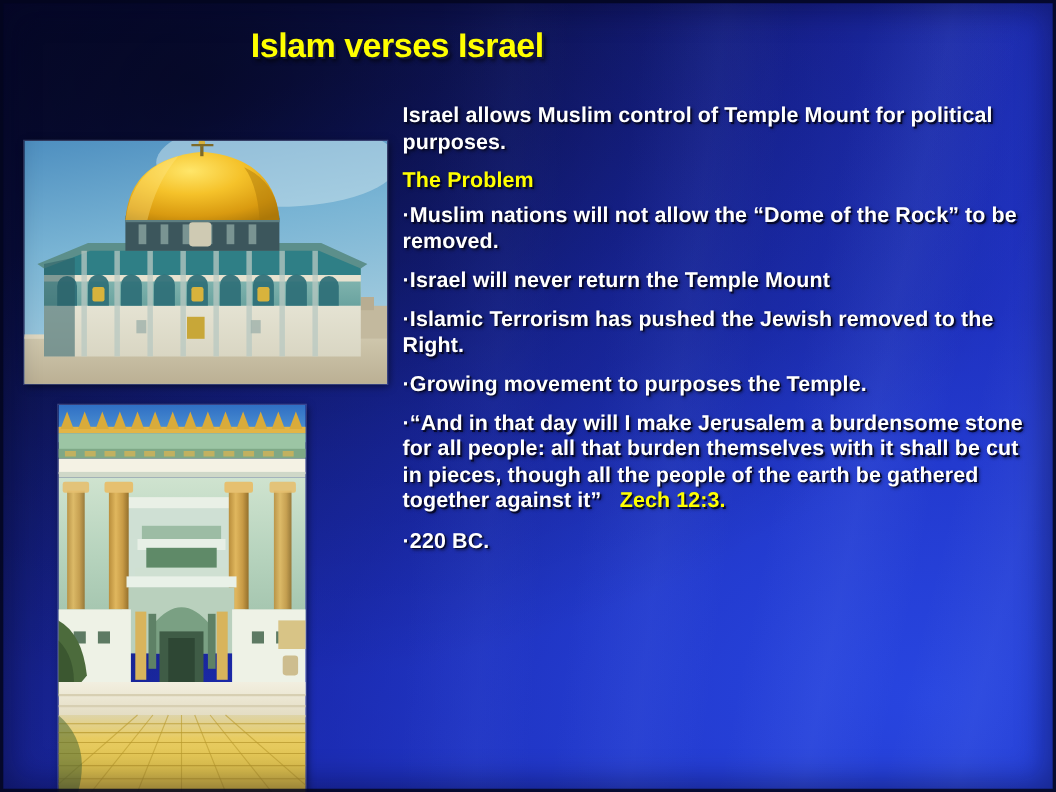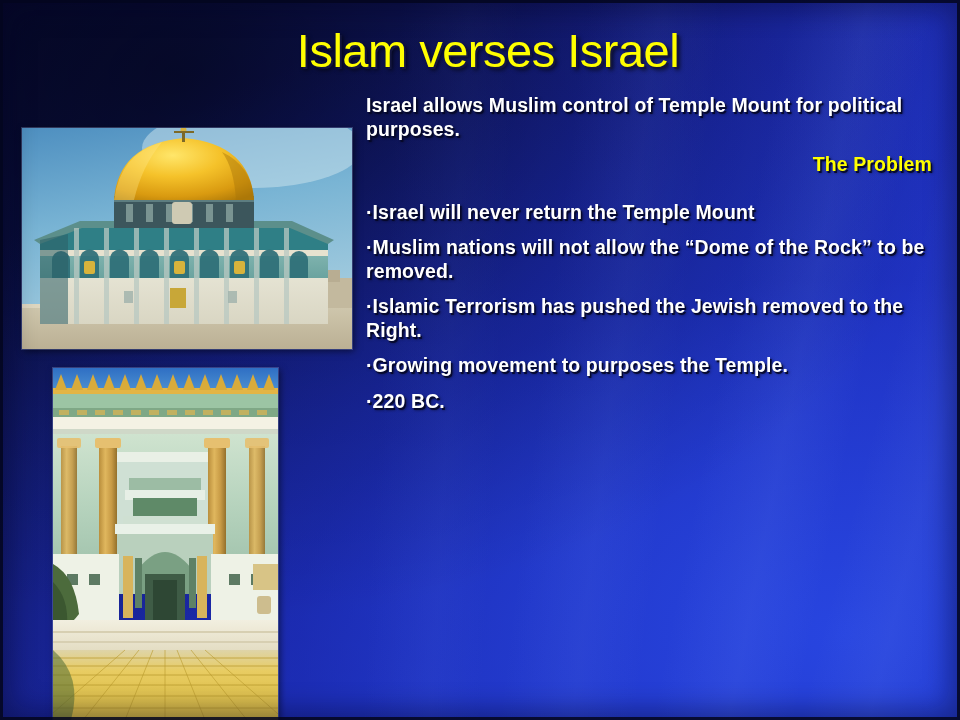--- a/index.html
+++ b/index.html
@@ -44,23 +44,22 @@
     pointer-events: none;
     box-shadow: inset 0 0 0 3px rgba(4,6,30,0.85), inset 0 0 26px 10px rgba(4,6,40,0.40);
   }
 
   
   #title {
     position: absolute;
     left: 228px;
     top: 26px;
     width: 520px;
-    text-align: center;
-    font-size: 47px;
-    font-weight: normal;
+    font-size: 31px;
+    font-weight: bold;
     color: #ffff00;
     letter-spacing: -0.5px;
     line-height: 1.05;
     text-shadow:
       2px 2px 0 #14163f,
       3px 3px 4px rgba(0,0,0,0.75);
     white-space: nowrap;
   }
 
   
@@ -94,22 +93,21 @@
   .block {
     font-size: 19.5px;
     font-weight: bold;
     line-height: 23.5px;
     margin-bottom: 12px;
     text-shadow: 1.5px 1.5px 0 rgba(6,8,40,0.9), 2px 2px 3px rgba(0,0,0,0.6);
     letter-spacing: 0.1px;
   }
   .block.heading {
     color: #ffff00;
-    margin-bottom: 24px;
-    text-align: right;
+    margin-bottom: 8px;
   }
   .block.quote { margin-bottom: 13px; }
   .ref {
     color: #ffff00;
   }
   .ref::before { content: "\00a0\00a0\00a0"; }
 </style>
 </head>
 <body>
 
@@ -373,27 +371,28 @@
     </svg>
   </div>
 
   <div id="body">
 
 
     <div class="block">Israel allows Muslim control of  Temple Mount for political purposes.</div>
 
     <div class="block heading">The Problem</div>
 
+    <div class="block">·Muslim nations will not allow the “Dome of the Rock” to be removed.</div>
+
     <div class="block">·Israel will never return the Temple Mount</div>
 
-    <div class="block">·Muslim nations will not allow the “Dome of the Rock” to be removed.</div>
-
     <div class="block">·Islamic Terrorism has pushed the Jewish removed to the Right.</div>
 
     <div class="block">·Growing movement to purposes the Temple.</div>
 
+    <div class="block quote"><span>·“And in that day will I make Jerusalem a burdensome stone for all people: all that burden themselves with it shall be cut in pieces, though all the people of the earth be gathered together against it”</span><span class="ref">Zech 12:3.</span></div>
 
     <div class="block">·220 BC.</div>
 
   </div>
 
   <div id="edge"></div>
 </div>
 
 </body></html>

